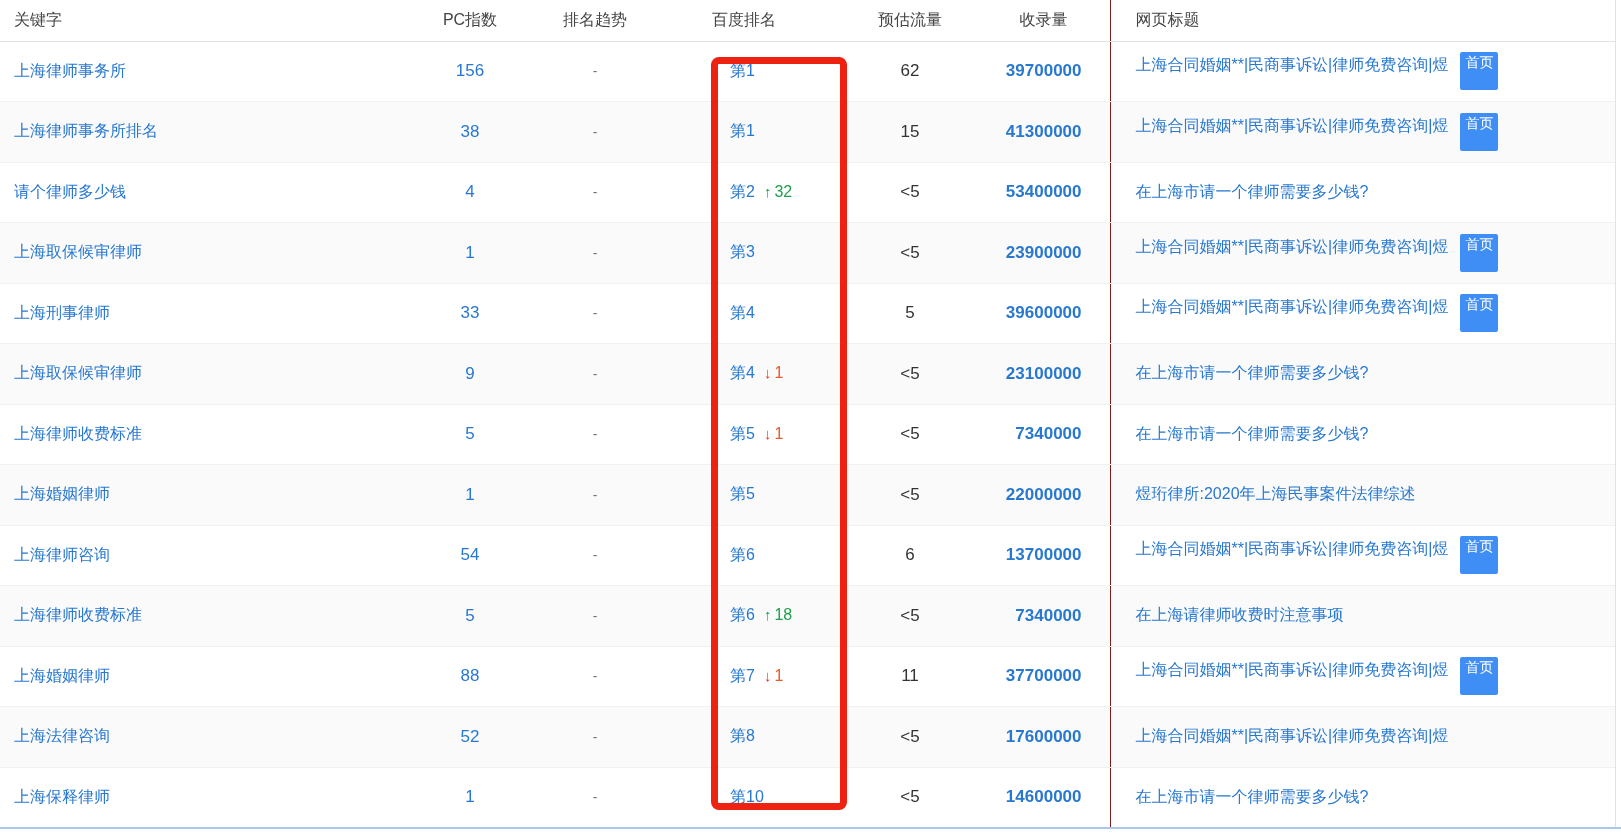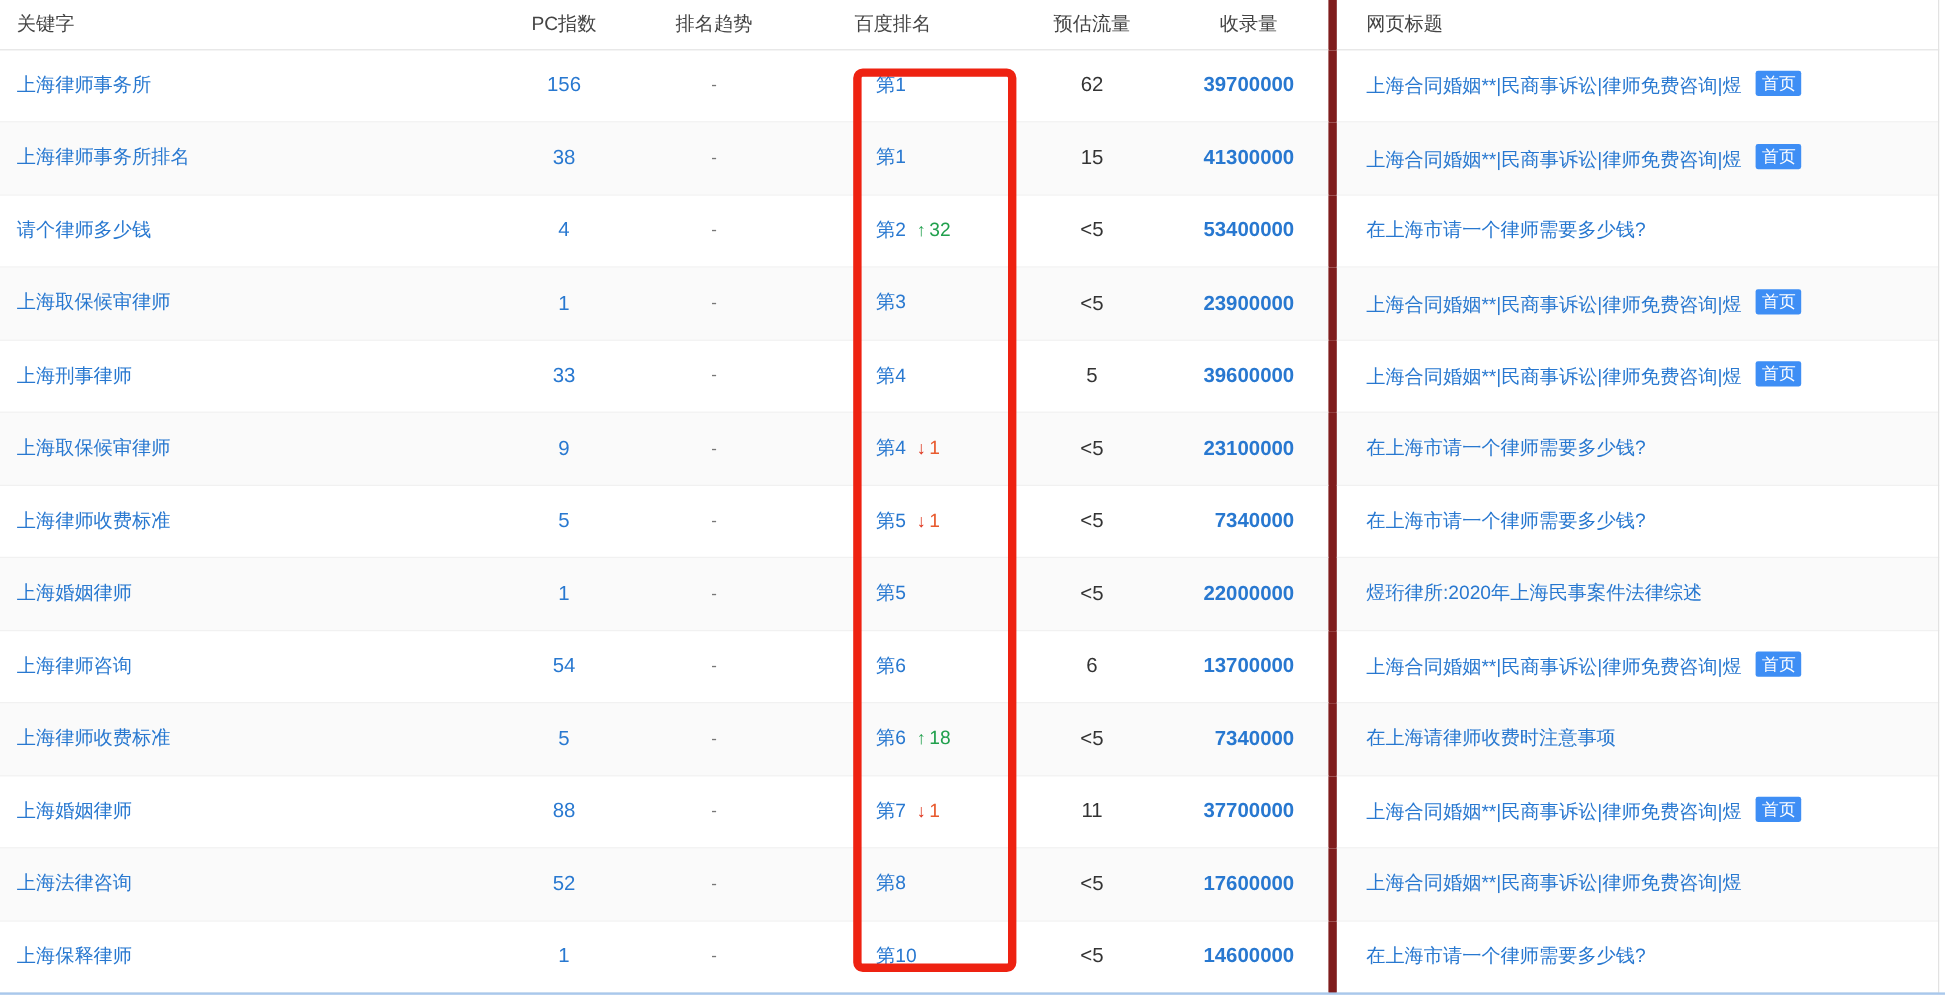--- a/index.html
+++ b/index.html
@@ -37,42 +37,42 @@
 
   
   .c-kw     { text-align: left;  padding-left: 14px; }
   .c-pc     { text-align: center; }
   .c-trend  { text-align: center; }
   th.c-baidu{ text-align: left; padding-left: 42px; }
   td.c-baidu{ text-align: left; padding-left: 60px; }
   .c-traffic{ text-align: center; }
   th.c-idx  { text-align: right; padding-right: 42px; }
   td.c-idx  { text-align: right; padding-right: 28px; font-weight: bold; }
-  .c-title  { text-align: left; padding-left: 25px; border-left: 7px solid #7f1d1d; }
+  .c-title  { text-align: left; padding-left: 25px; border-left: 1px solid #7f1d1d; }
 
   .link { color: var(--link, #2878d0); cursor: pointer; }
   .num  { font-size: 17px; }
   .txt  { font-size: 16px; }
   .plain{ color: #333333; font-size: 17px; }
   .trend-dash { color: #777777; font-size: 14px; }
 
   .arrow { font-weight: bold; font-size: 15px; margin-left: 9px; }
   .arrow.up   { color: var(--up, #21a04d); }
   .arrow.down { color: var(--down, #df3a22); }
   .chg { font-size: 16px; margin-left: 3px; }
   .chg.up   { color: var(--up, #21a04d); }
   .chg.down { color: var(--down-num, #e85a2e); }
 
   .badge {
     display: inline-block;
     background: var(--badge, #3e8ef5);
     color: #ffffff;
     font-size: 14px;
     line-height: 19px;
-    padding: 1px 5px 1px 5px;
+    padding: 1px 5px 18px 5px;
     border-radius: 2px;
     margin-left: 12px;
     vertical-align: 3px;
     cursor: pointer;
   }
 
   .highlight-box {
     position: absolute;
     left: 711px; top: 57px;
     width: 136px; height: 753px;

